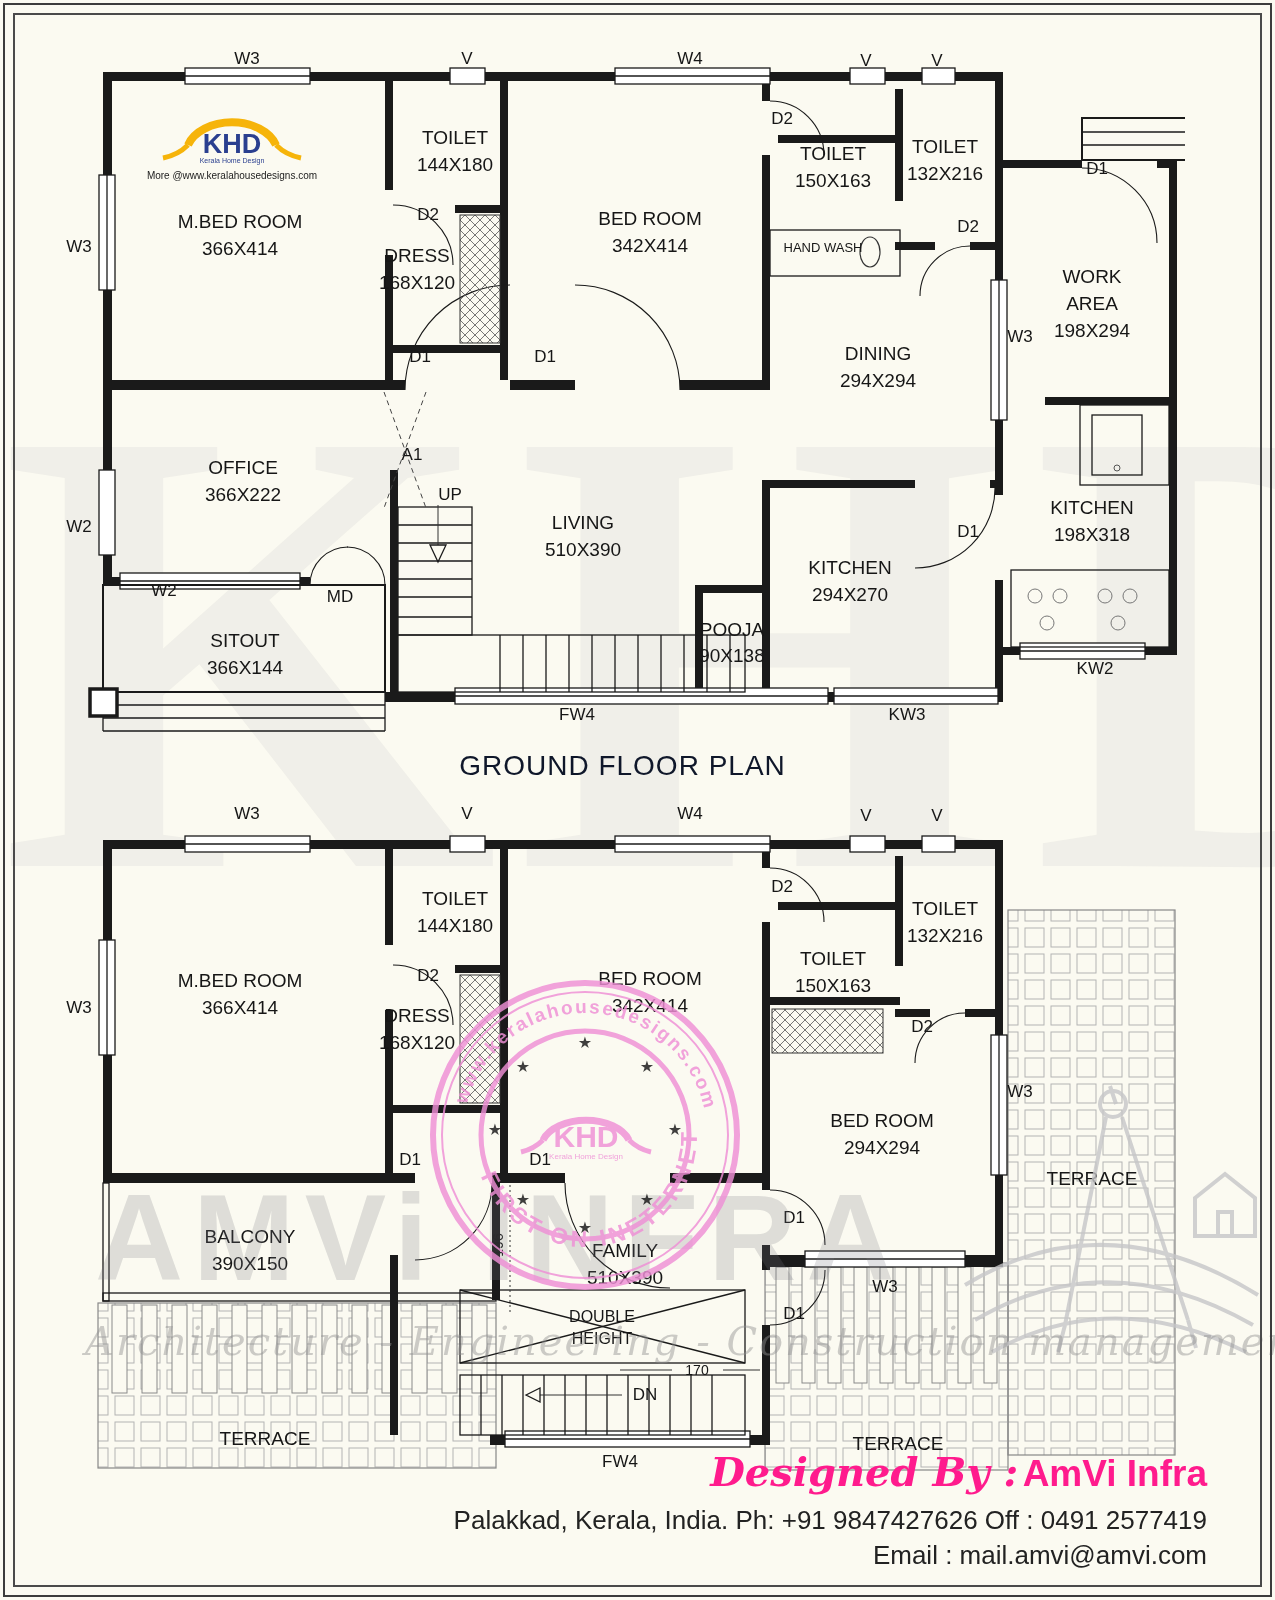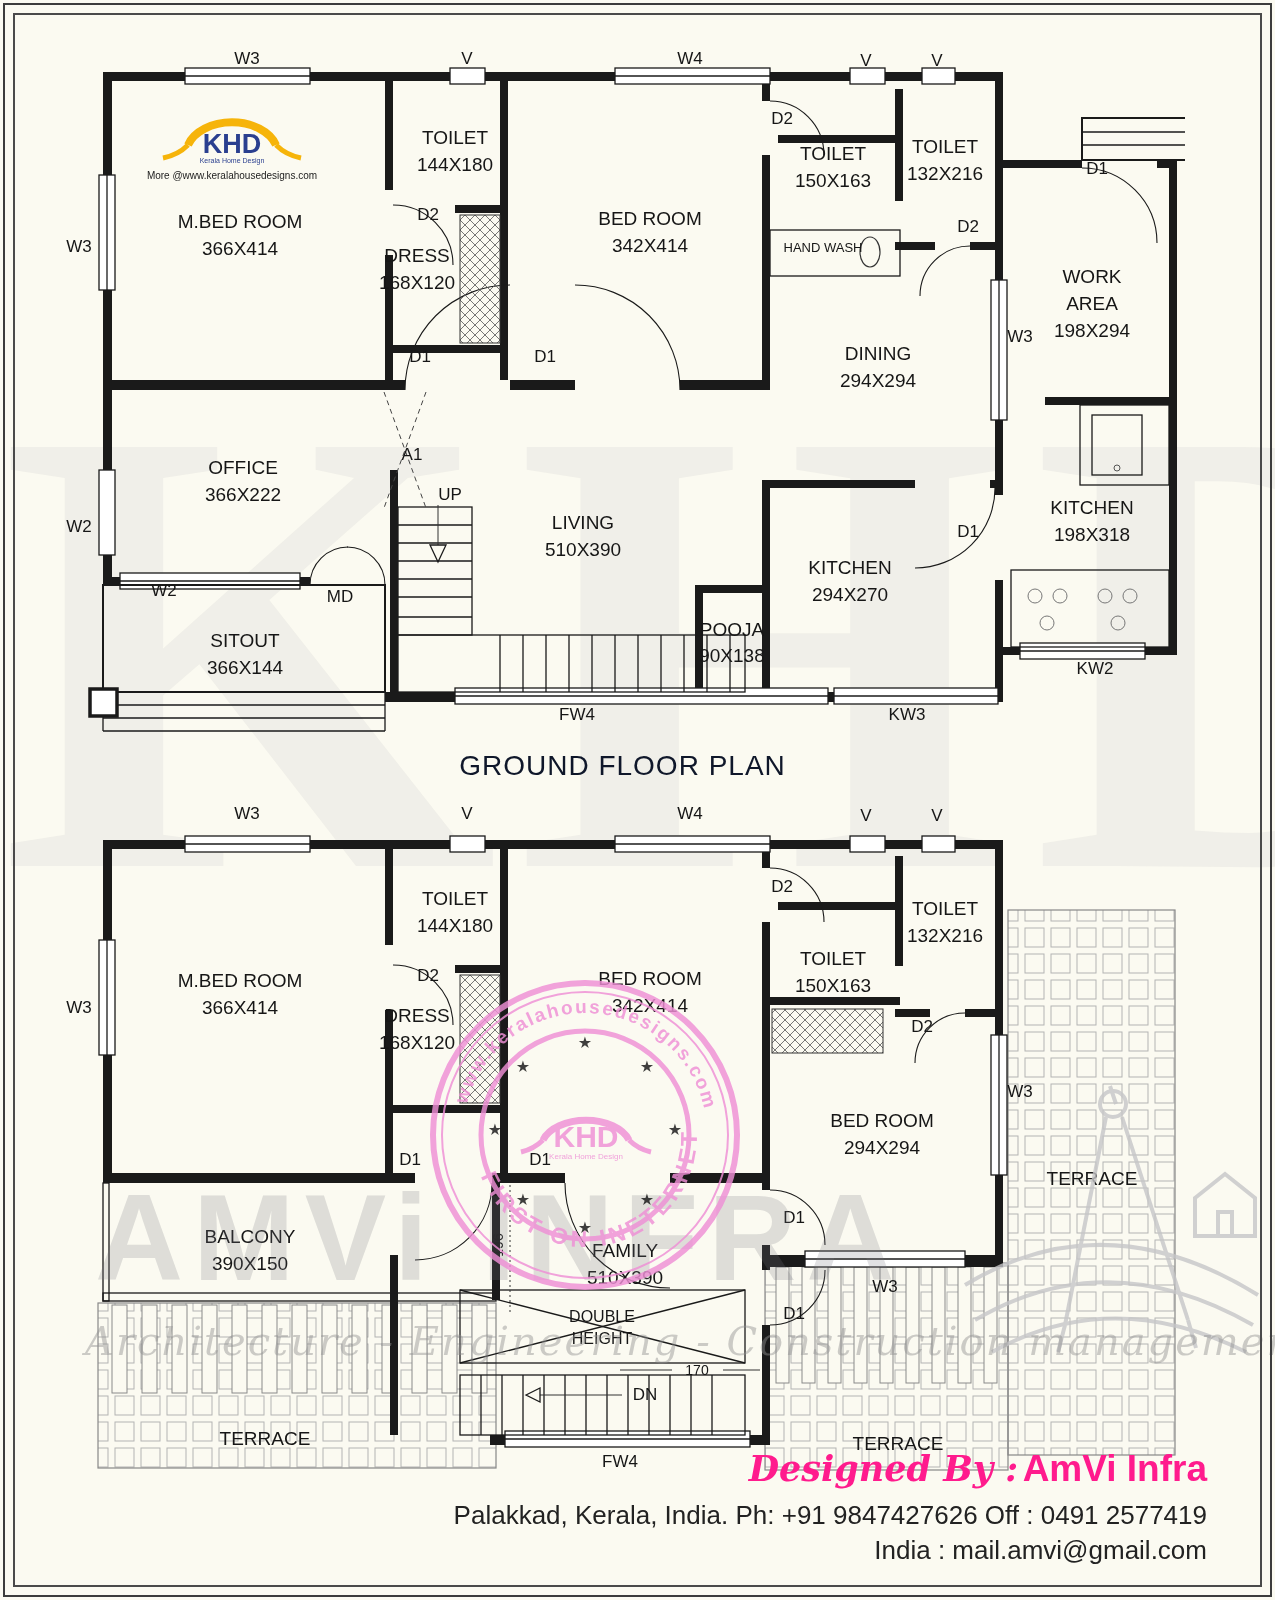--- a/index.html
+++ b/index.html
@@ -15,21 +15,21 @@
   .wm-script{position:absolute;top:1318px;left:85px;width:1050px;font-family:"DejaVu Serif",serif;
           font-style:italic;font-size:40px;letter-spacing:2px;color:rgba(145,145,145,0.45);
           z-index:3;pointer-events:none;white-space:nowrap;}
   .plan-svg{position:absolute;z-index:2;}
   .overlay-svg{position:absolute;z-index:4;pointer-events:none;}
   .compass-svg{position:absolute;z-index:3;pointer-events:none;}
   .plan-title{position:absolute;z-index:5;text-align:center;font-size:28px;color:#0f172a;letter-spacing:1px;}
   .footer{position:absolute;right:68px;top:1448px;text-align:right;z-index:5;}
   .footer .line1{white-space:nowrap;}
   .footer .script{font-family:"DejaVu Serif",serif;font-style:italic;font-weight:bold;
-                  font-size:35px;color:#ff1b8d;}
+                  font-size:40px;color:#ff1b8d;}
   .footer .brand{font-weight:bold;font-size:37px;color:#ff1b8d;}
   .footer .line2{margin-top:10px;font-size:26px;color:#222;white-space:nowrap;text-align:right;}
   .footer .line3{margin-top:4px;font-size:26px;color:#222;white-space:nowrap;}
   
   .w{fill:#1a1a1a;}
   .win{fill:#ffffff;stroke:#1a1a1a;stroke-width:1.3;}
   .thin{fill:none;stroke:#1a1a1a;stroke-width:1.3;}
   .thin2{fill:none;stroke:#1a1a1a;stroke-width:2;}
   .arc{fill:none;stroke:#1a1a1a;stroke-width:1.1;}
   .dash{fill:none;stroke:#444;stroke-width:1;stroke-dasharray:5 4;}
@@ -501,15 +501,15 @@
 
   <div class="wm-amvi">AMVi INFRA</div>
   <div class="wm-script">Architecture - Engineering - Construction management</div>
 
   <div class="footer">
     <div class="line1">
       <span class="script">Designed By :</span>
       <span class="brand">AmVi Infra</span>
     </div>
     <div class="line2">Palakkad, Kerala, India.  Ph: +91 9847427626 Off : 0491 2577419</div>
-    <div class="line3">India : mail.amvi@gmail.com</div>
+    <div class="line3">Email : mail.amvi@amvi.com</div>
   </div>
 </div>
 
 </body></html>

